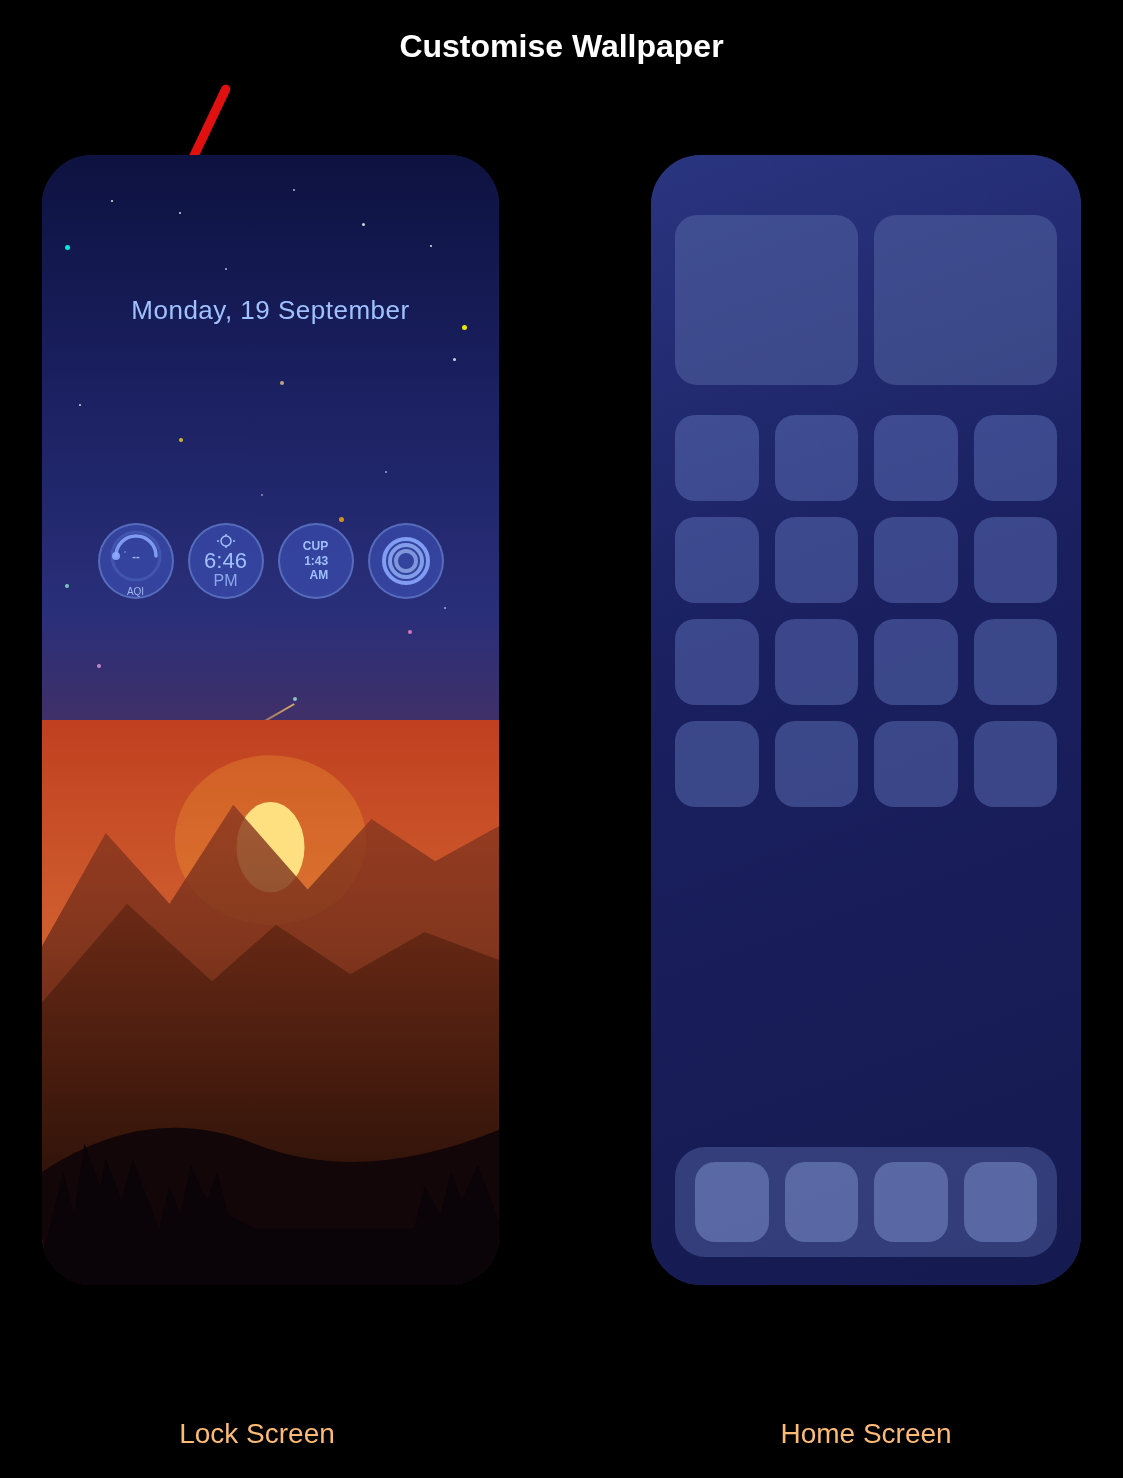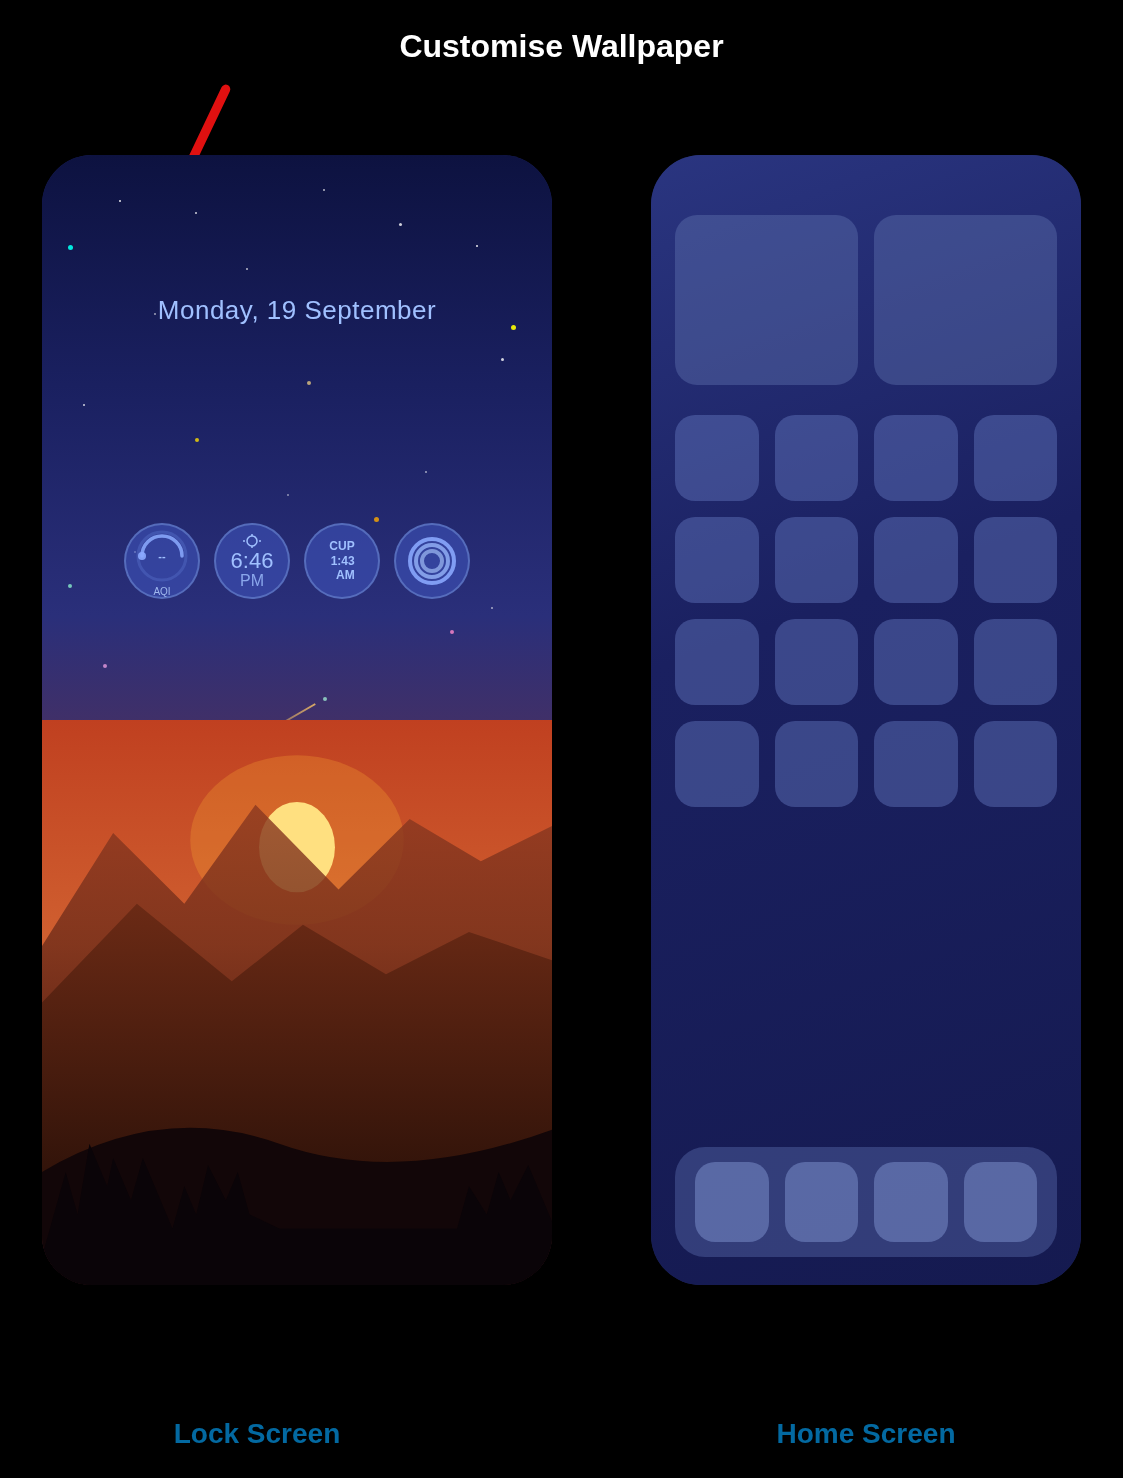--- a/index.html
+++ b/index.html
@@ -36,21 +36,21 @@
     .arrow-svg {
       width: 100%;
       height: 100%;
     }
 
     
     .lock-screen-phone {
       position: absolute;
       top: 155px;
       left: 42px;
-      width: 510px;
+      width: 457px;
       height: 1130px;
       border-radius: 50px;
       overflow: hidden;
       background: #1a1f5e;
     }
 
     
     .sky-layer {
       position: absolute;
       top: 0; left: 0; right: 0;
@@ -237,23 +237,23 @@
       width: 80px;
       height: 80px;
       background: rgba(120, 140, 200, 0.55);
       border-radius: 20px;
     }
 
     
     .phone-label {
       position: absolute;
       bottom: 28px;
-      color: #0369a1;
+      color: #fdba74;
       font-size: 28px;
-      font-weight: 700;
+      font-weight: 400;
       text-align: center;
     }
     .lock-label { left: 42px; width: 430px; }
     .home-label { right: 42px; width: 430px; }
   </style>
 </head>
 <body>
 
 <div class="page-title">Customise Wallpaper</div>
 

